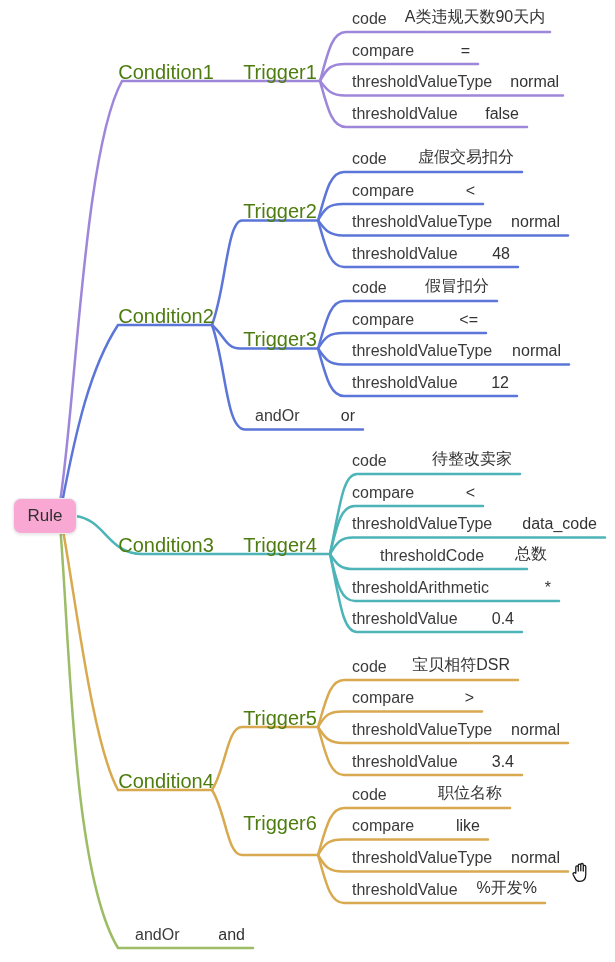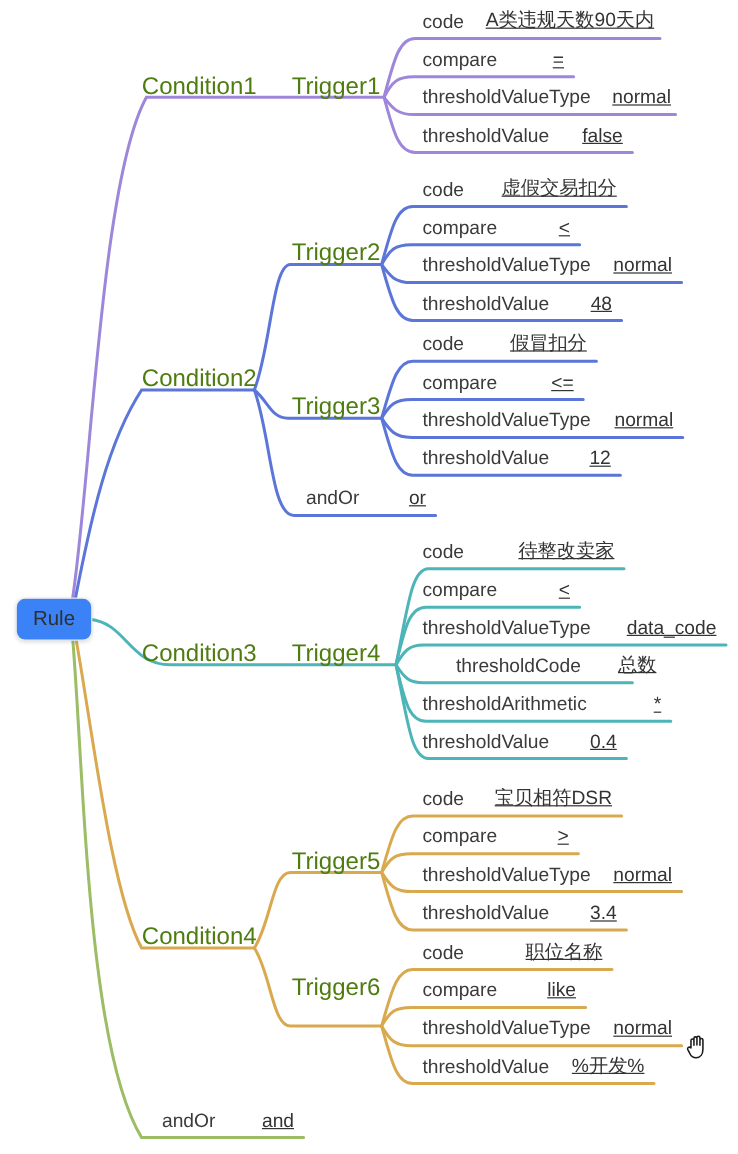--- a/index.html
+++ b/index.html
@@ -2,25 +2,25 @@
 <html><head>
 <meta charset="utf-8">
 <style>
   html,body{margin:0;padding:0;background:#fff;}
   #stage{position:relative;width:615px;height:962px;background:#ffffff;overflow:hidden;
          font-family:"Liberation Sans","DejaVu Sans",sans-serif;}
   #wires{position:absolute;left:0;top:0;z-index:1;}
   .leaf{position:absolute;height:21px;display:flex;align-items:flex-end;z-index:2;
         font-size:16px;color:#3b3b3b;box-sizing:border-box;padding:0 8px 4px 7px;cursor:default;}
   .leaf .k{white-space:nowrap;}
-  .leaf .v{margin-left:auto;padding-left:18px;white-space:nowrap;color:#333;text-decoration:underline;}
+  .leaf .v{margin-left:auto;padding-left:18px;white-space:nowrap;color:#333;}
   .node-label{position:absolute;height:20px;z-index:2;text-align:center;
               font-size:20px;font-weight:400;color:#4d7c0f;white-space:nowrap;}
   #rule-node{position:absolute;left:13px;top:498px;width:62px;height:34px;z-index:3;
-             background:#3b82f6;border:1px solid #ececec;border-radius:8px;
+             background:#f9a8d4;border:1px solid #ececec;border-radius:8px;
              box-shadow:0 1px 3px rgba(0,0,0,.10);
              display:flex;align-items:center;justify-content:center;
              font-size:17px;color:#2f2f2f;}
   #cursor{position:absolute;left:568px;top:860px;width:26px;height:26px;z-index:4;pointer-events:none;}
 </style>
 </head>
 <body>
 
 <div id="stage">
 

